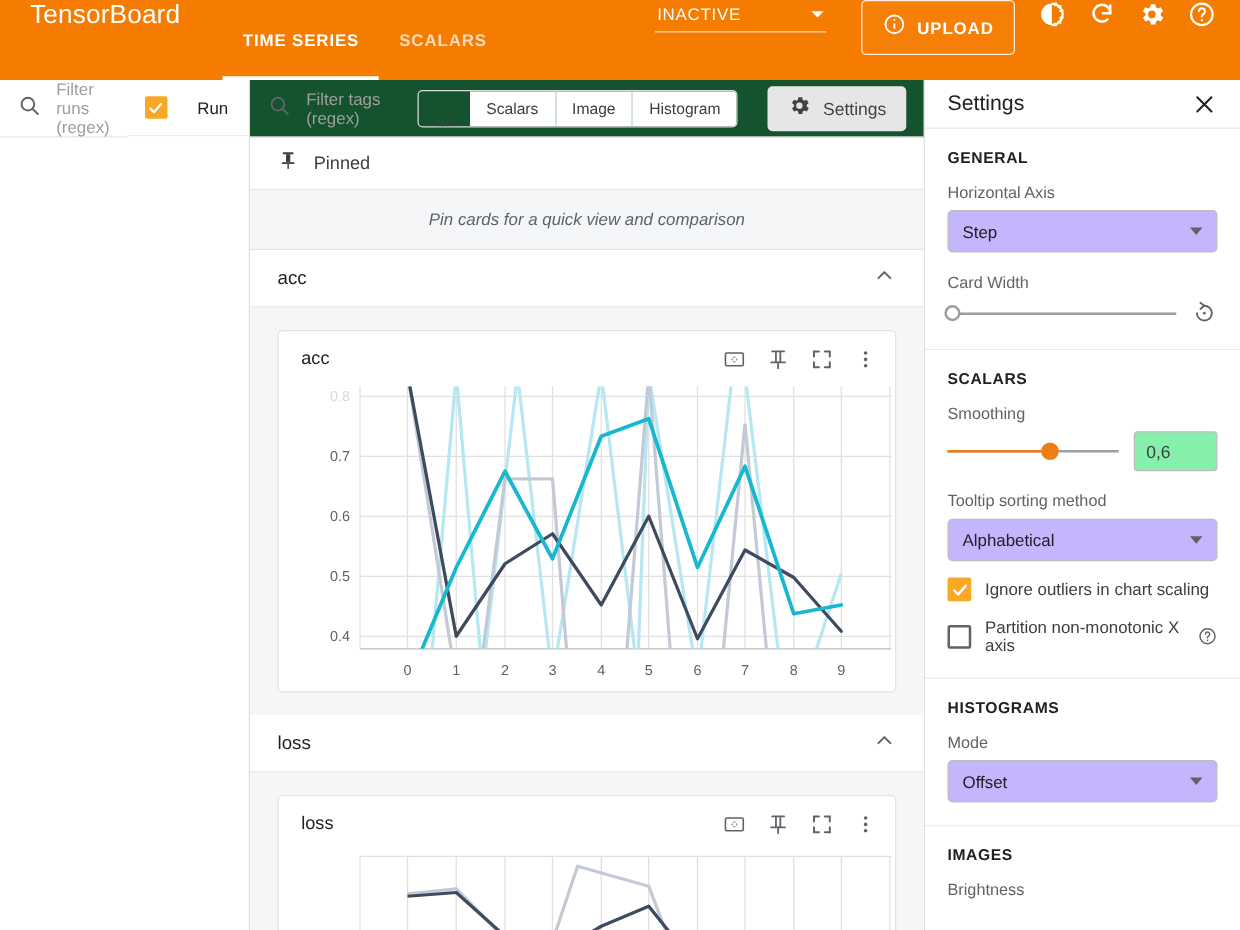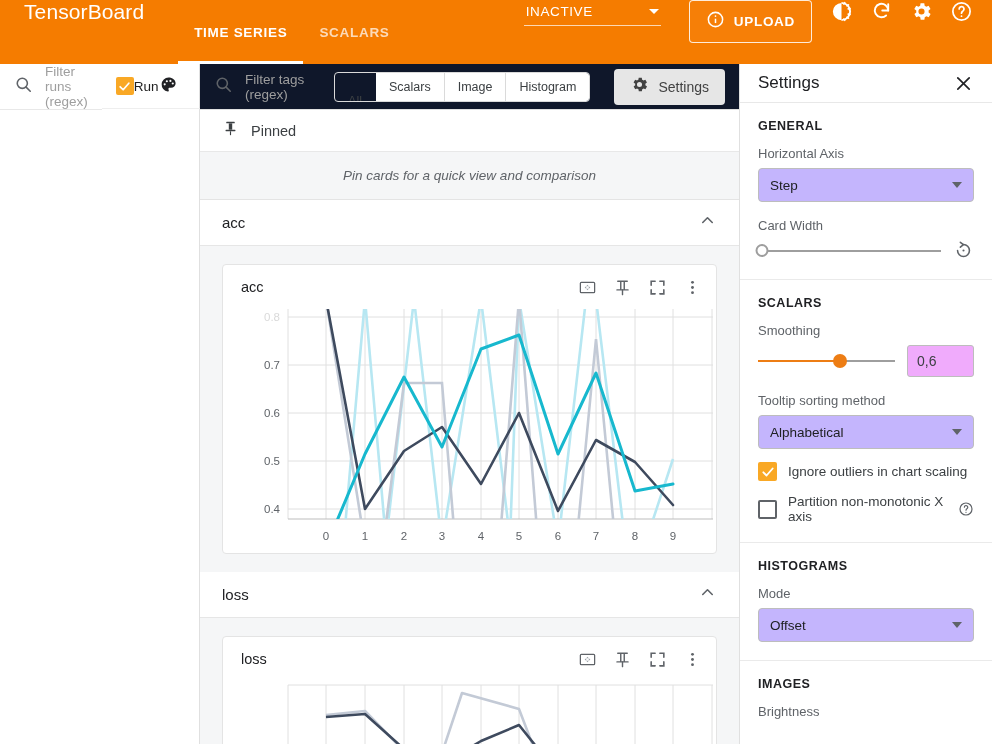--- a/index.html
+++ b/index.html
@@ -64,39 +64,39 @@
     width: 200px; min-width: 200px; border-right: 1px solid #e0e0e0;
     display: flex; flex-direction: row; background: #fff;
   }
   .filter-row {
     display: flex; align-items: center; height: 46px;
     padding: 0 14px; gap: 12px; border-bottom: 1px solid #e8e8e8;
   }
   .filter-row .ph { font-size: 13.5px; color: #9e9e9e; }
   .run-item {
     display: flex; align-items: center; height: 45px;
-    padding: 0 14px; border-bottom: 1px solid #eeeeee; gap: 0; cursor: pointer;
+    padding: 0 14px; border-bottom: 1px solid #eeeeee; gap: 24px; cursor: pointer;
   }
   .cbox {
     width: 18px; height: 18px; border-radius: 2px; background: #f9a825;
     display: flex; align-items: center; justify-content: center; flex: 0 0 18px;
   }
   .cbox.orange { background: #f9a825; }
   .cbox svg { display: block; }
   .run-label { font-size: 13.5px; color: #212121; flex: 1; }
   .run-dot { width: 17px; height: 17px; border-radius: 50%; }
 
   
   .cards-pane {
     flex: 1; min-width: 0; display: flex; flex-direction: column;
     background: #fff; border-right: 1px solid #e0e0e0; overflow: hidden;
   }
   .tagbar {
     display: flex; align-items: center; height: 46px;
-    border-bottom: 1px solid #e0e0e0; padding: 0 14px; gap: 12px; background: #0f172a;
+    border-bottom: 1px solid #e0e0e0; padding: 0 14px; gap: 12px; background: #14532d;
   }
   .tagbar .ph { font-size: 13.5px; color: #9e9e9e; flex: 1; }
   .toggle-group {
     display: flex; border: 1px solid #dadada; border-radius: 4px;
     overflow: hidden; height: 30px; margin-right: 12px;
   }
   .toggle-group .tg {
     display: flex; align-items: center; padding: 0 13px;
     font-size: 12.5px; color: #3c4043; border-right: 1px solid #dadada;
     cursor: pointer; background: #fff;
@@ -181,21 +181,21 @@
     position: absolute; width: 14px; height: 14px; border-radius: 50%;
     background: #ed7d14; transform: translateX(-50%);
   }
   .slider .knob.hollow {
     background: #fff; border: 2px solid #9e9e9e; width: 13px; height: 13px;
   }
   .reset-ico { cursor: pointer; display: flex; }
   .num-input {
     width: 67px; height: 32px; border: 1px solid #bdbdbd; border-radius: 3px;
     display: flex; align-items: center; padding: 0 9px; font-size: 14px; color: #3c4043;
-    background: #f0abfc;
+    background: #86efac;
   }
   .chk-row { display: flex; align-items: center; gap: 11px; margin-top: 13px; cursor: pointer; }
   .chk-row .lbl { font-size: 13.5px; color: #3c4043; }
   .cbox-lg {
     width: 19px; height: 19px; border-radius: 2px; flex: 0 0 19px;
     display: flex; align-items: center; justify-content: center;
   }
   .cbox-lg.on { background: #f9a825; }
   .cbox-lg.off { border: 2px solid #5f6368; background: #fff; }
   .help-ico { display: flex; cursor: pointer; }

